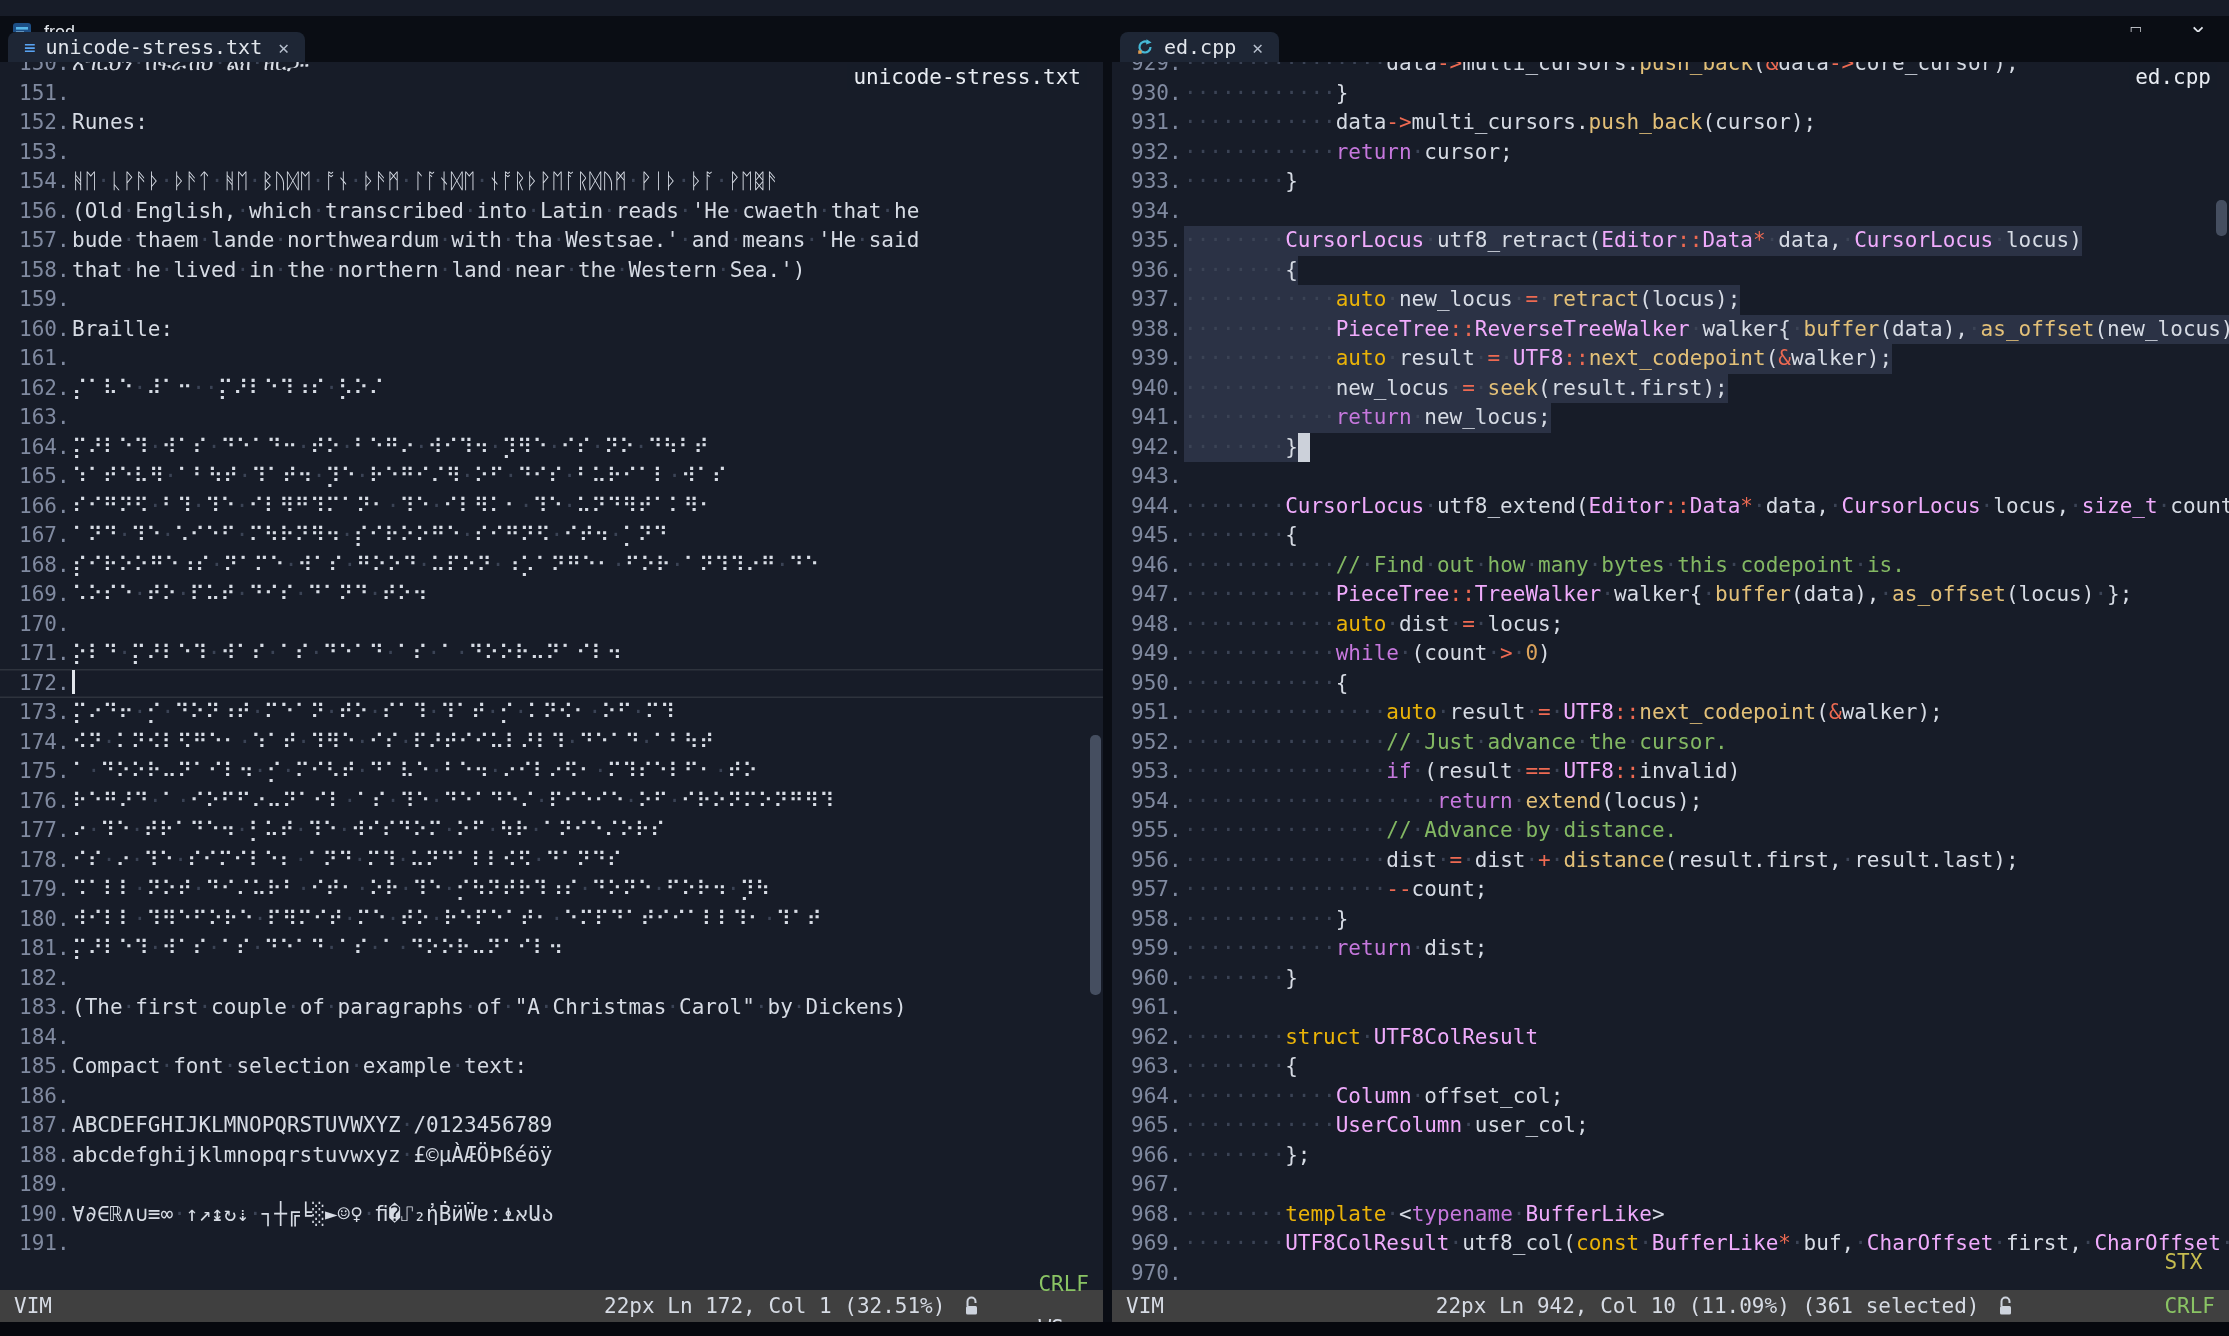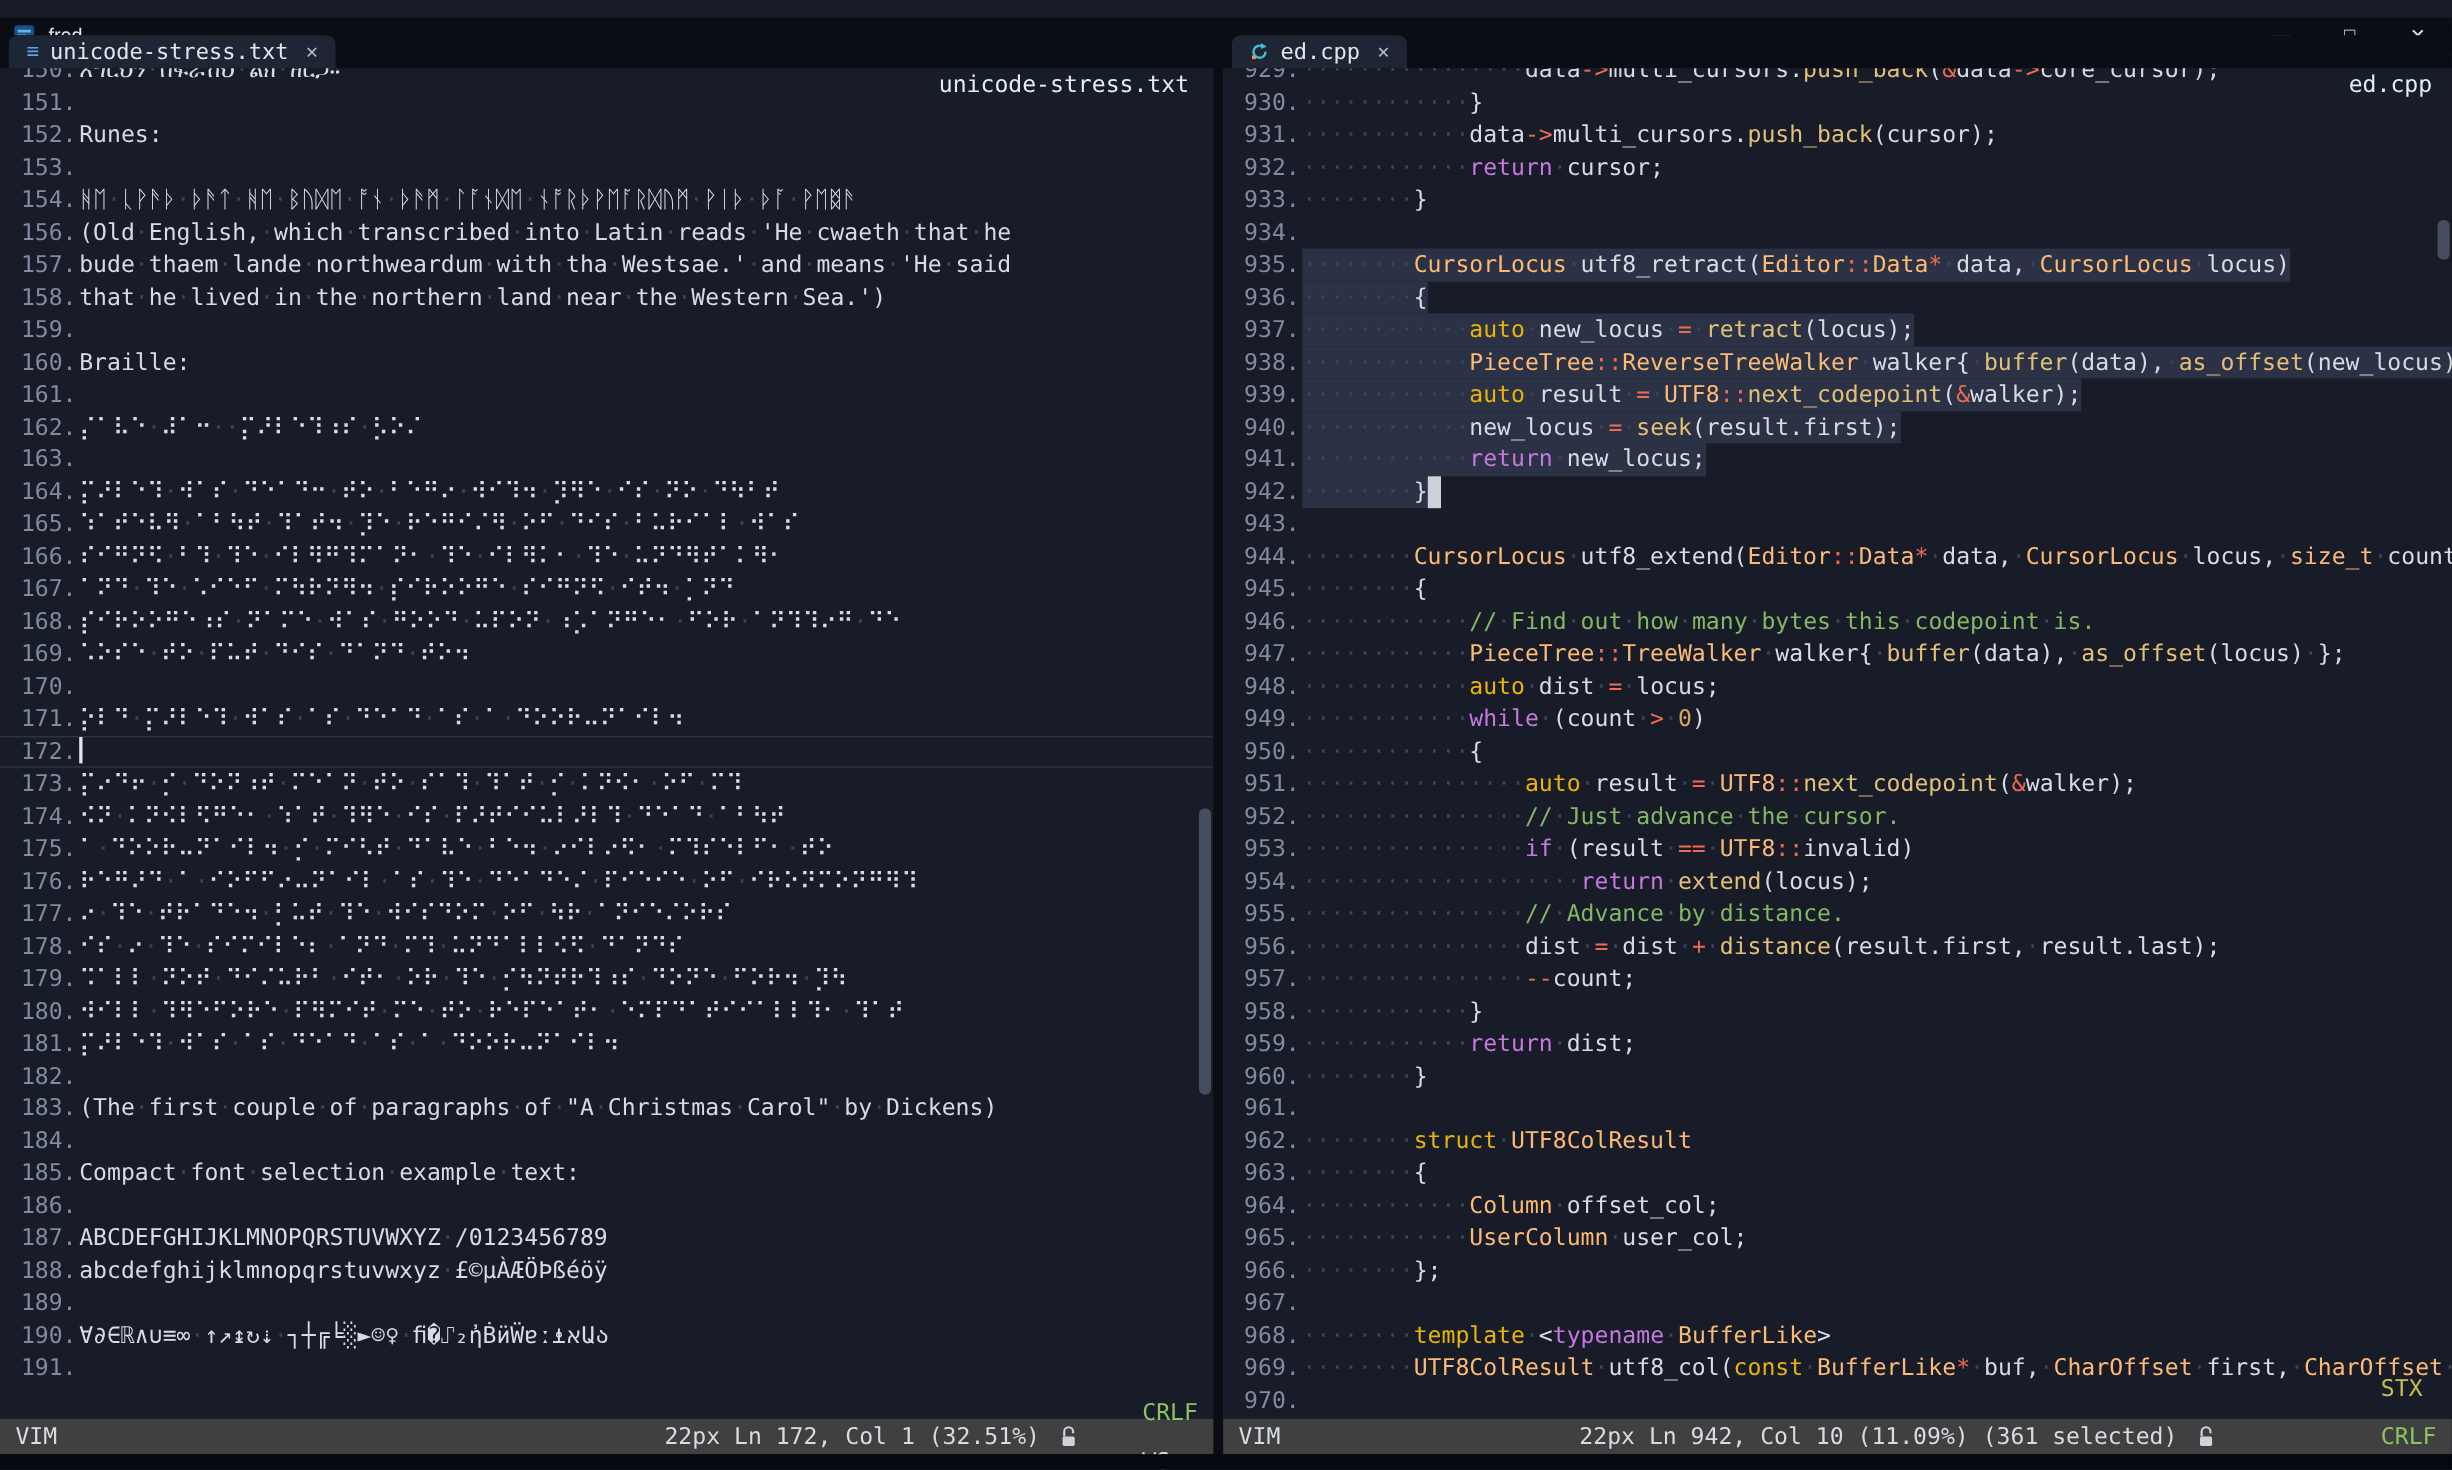--- a/index.html
+++ b/index.html
@@ -45,21 +45,21 @@
   .line.current {
     box-shadow: inset 0 1.5px 0 rgba(255,255,255,0.10), inset 0 -1.5px 0 rgba(255,255,255,0.10);
   }
   .num { flex:none; width:72px; padding-left:19px; color:#808aa0; }
   .codetext { flex:none; position:relative; white-space:pre; }
   .codetext.sel { background:#2b3245; }
 
   .t { color:#d6dbe4; }
   .k { color:#c678dd; }          
   .b { color:#eab308; }          
-  .y { color:#fdba74; }          
+  .y { color:#f0abfc; }          
   .f { color:#e3c078; }          
   .o { color:#ee6a52; }          
   .c { color:#83b863; }          
   .d { color:#dca35b; }          
   .dot { color:#3b4355; }        
 
   .caret { display:inline-block; width:3px; height:24px; background:#e2e6ec;
            vertical-align:middle; margin-top:-3px; }
   .cursor-block { display:inline-block; width:12.6px; background:#ccd1da; }
 

